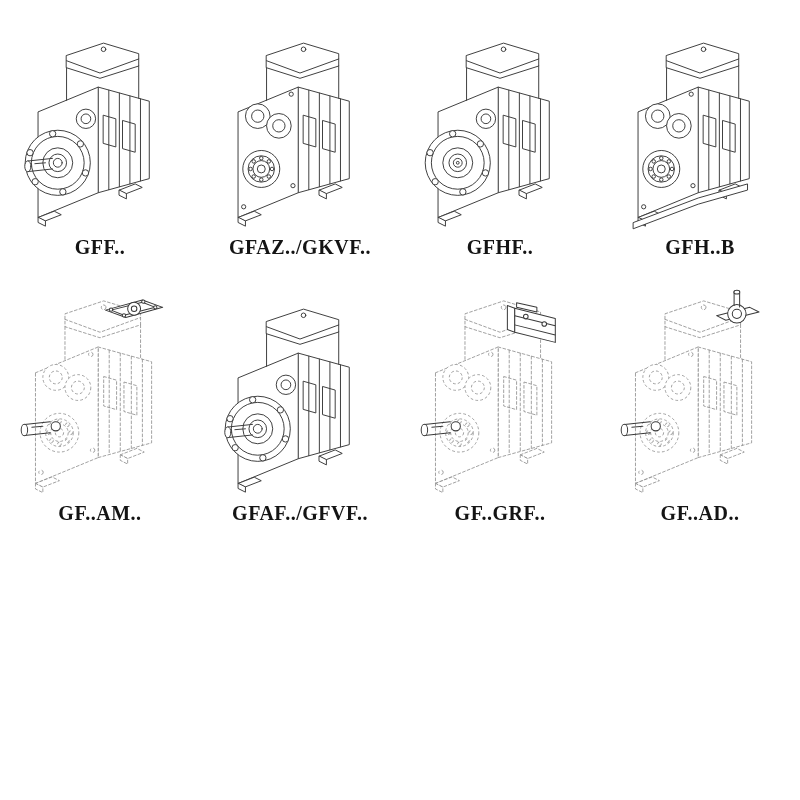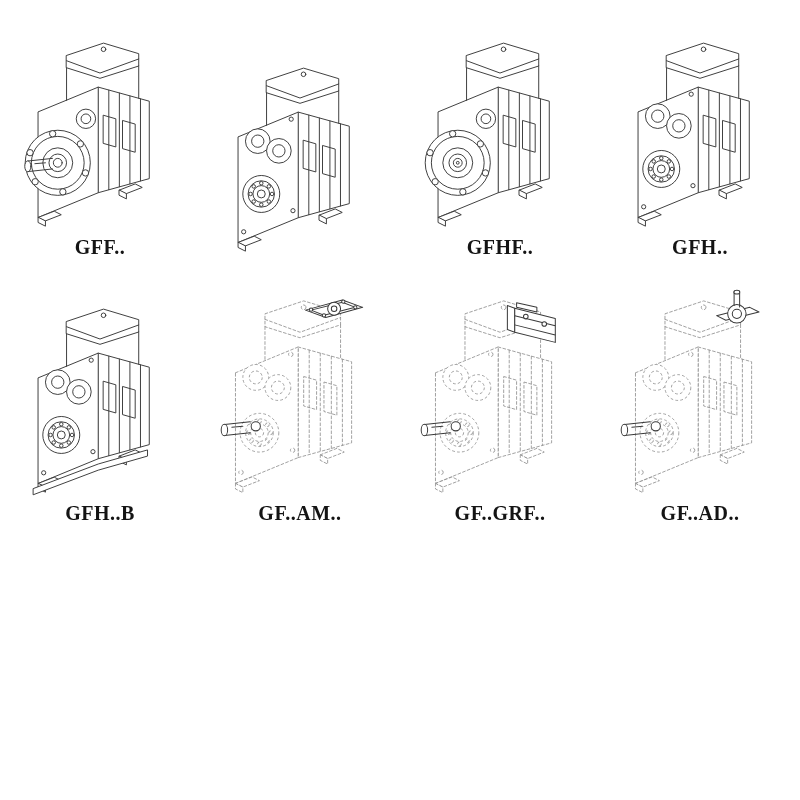--- a/index.html
+++ b/index.html
@@ -204,52 +204,53 @@
     <svg class="drawing" viewBox="0 0 200 230" xmlns="http://www.w3.org/2000/svg">
       <use href="#sym-flange-shaft"></use>
     </svg>
     <figcaption class="label">GFF..</figcaption>
   </figure>
 
   <figure class="cell">
     <svg class="drawing" viewBox="0 0 200 230" xmlns="http://www.w3.org/2000/svg">
       <use href="#sym-hollow-bore"></use>
     </svg>
+    <figcaption class="label">GFAZ../GKVF..</figcaption>
   </figure>
 
 
   <figure class="cell">
     <svg class="drawing" viewBox="0 0 200 230" xmlns="http://www.w3.org/2000/svg">
       <use href="#sym-flange-hollow"></use>
     </svg>
     <figcaption class="label">GFHF..</figcaption>
   </figure>
 
-  <figure class="cell">
-    <svg class="drawing" viewBox="0 0 200 230" xmlns="http://www.w3.org/2000/svg">
-      <use href="#sym-hollow-bore"></use>
-    </svg>
-    <figcaption class="label">GFH..</figcaption>
-  </figure>
 
   <figure class="cell">
     <svg class="drawing" viewBox="0 0 200 230" xmlns="http://www.w3.org/2000/svg">
       <use href="#sym-hollow-bore-base"></use>
     </svg>
     <figcaption class="label">GFH..B</figcaption>
   </figure>
 
   <figure class="cell phantom">
     <svg class="drawing" viewBox="0 0 200 230" xmlns="http://www.w3.org/2000/svg">
       <use href="#sym-phantom-motor-flange"></use>
     </svg>
     <figcaption class="label">GF..AM..</figcaption>
   </figure>
 
 
+  <figure class="cell">
+    <svg class="drawing" viewBox="0 0 200 230" xmlns="http://www.w3.org/2000/svg">
+      <use href="#sym-flange-shaft"></use>
+    </svg>
+    <figcaption class="label">GFAF../GFVF..</figcaption>
+  </figure>
 
 
   <figure class="cell phantom">
     <svg class="drawing" viewBox="0 0 200 230" xmlns="http://www.w3.org/2000/svg">
       <use href="#sym-phantom-block"></use>
     </svg>
     <figcaption class="label">GF..GRF..</figcaption>
   </figure>
 
   <figure class="cell phantom">

